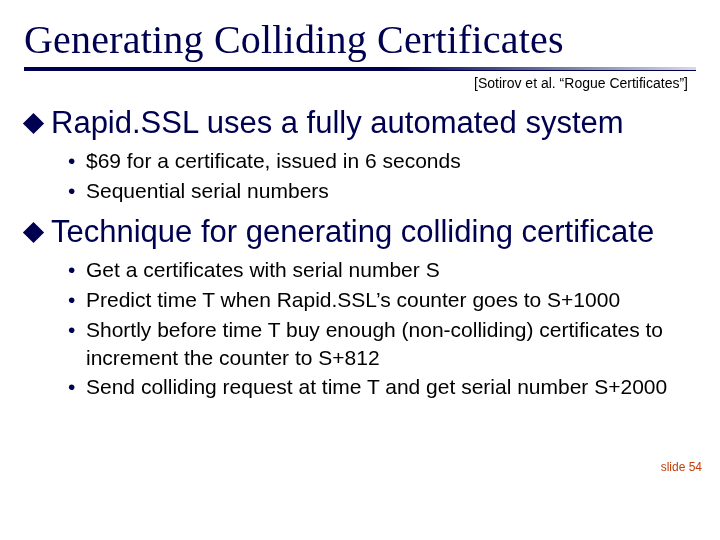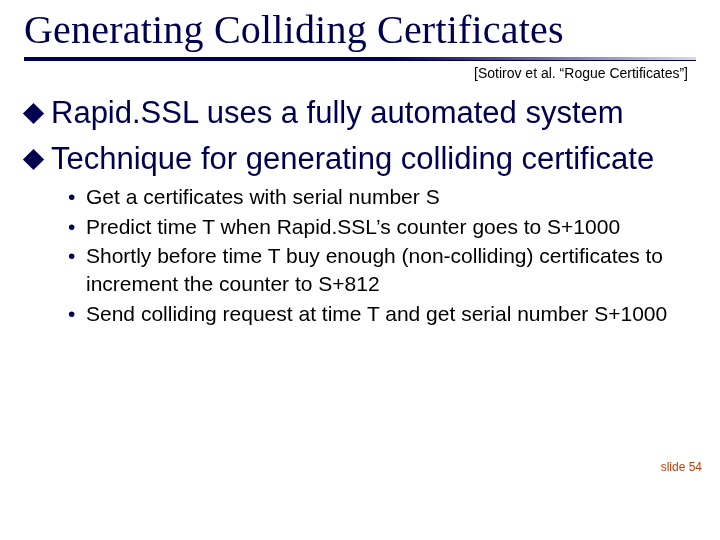--- a/index.html
+++ b/index.html
@@ -9,21 +9,21 @@
     height: 540px;
     background: #ffffff;
     font-family: Verdana, Geneva, sans-serif;
     color: #000050;
     overflow: hidden;
   }
   .slide {
     box-sizing: border-box;
     width: 720px;
     height: 484px;
-    padding: 6px 24px 0 24px;
+    padding: 16px 24px 0 24px;
     position: relative;
   }
   .title {
     font-family: "Times New Roman", Times, serif;
     font-size: 40px;
     font-weight: 400;
     color: #000050;
     margin: 0 0 4px 0;
     letter-spacing: 0.2px;
   }
@@ -104,30 +104,34 @@
     <div class="rule"></div>
   </div>
 
   <div class="attribution">[Sotirov et al. “Rogue Certificates”]</div>
 
   <div class="section">
     <div class="section-line">
       <div class="diamond"></div>
       <div class="section-text">Rapid.SSL uses a fully automated system</div>
     </div>
+    <ul class="sub">
+      <li>$69 for a certificate, issued in 6 seconds</li>
+      <li>Sequential serial numbers</li>
+    </ul>
   </div>
 
   <div class="section">
     <div class="section-line">
       <div class="diamond"></div>
       <div class="section-text">Technique for generating colliding certificate</div>
     </div>
     <ul class="sub">
       <li>Get a certificates with serial number S</li>
       <li>Predict time T when Rapid.SSL’s counter goes to S+1000</li>
       <li>Shortly before time T buy enough (non-colliding) certificates to increment the counter to S+812</li>
-      <li>Send colliding request at time T and get serial number S+1000</li>
+      <li>Send colliding request at time T and get serial number S+2000</li>
     </ul>
   </div>
 
   <div class="footer">slide 54</div>
 
 </div>
 
 </body></html>

